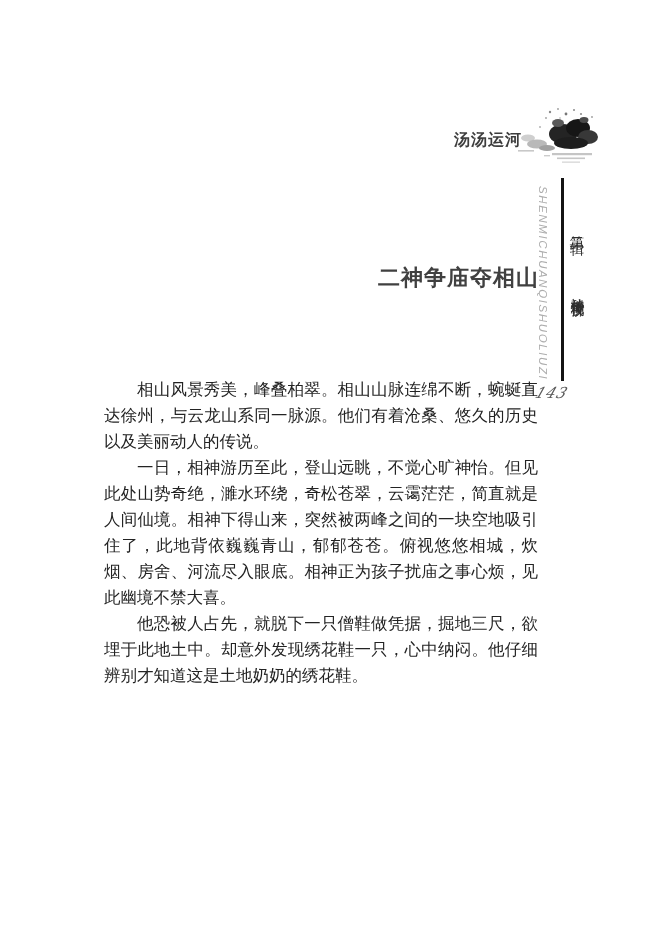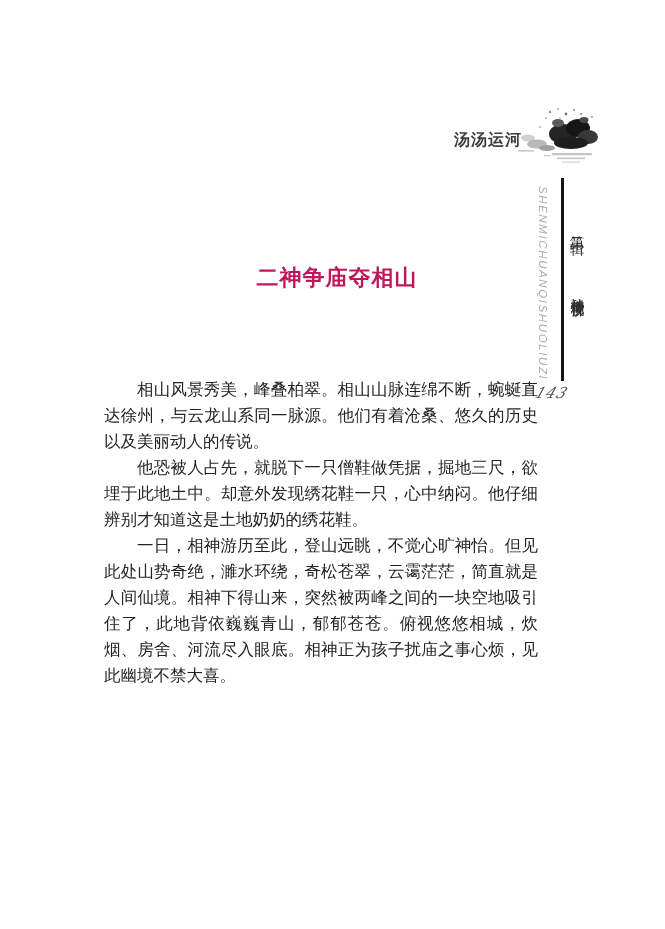--- a/index.html
+++ b/index.html
@@ -66,26 +66,26 @@
     font-style: italic;
     font-size: 15px;
     color: #5a5a5a;
     transform: skewX(-20deg);
     letter-spacing: 1px;
   }
 
   
   .article-title {
     position: absolute;
-    left: 122px; top: 263px;
+    left: 109px; top: 263px;
     width: 430px;
-    text-align: center;
+    text-align: right;
     font-size: 22px;
     font-weight: bold;
-    color: #be185d;
+    color: #404040;
     letter-spacing: 1px;
   }
   .article-body {
     position: absolute;
     left: 104px; top: 377px;
     width: 434px;
     font-size: 16.5px;
     line-height: 26px;
     color: #232323;
     text-align: justify;
@@ -135,17 +135,17 @@
 
   <div class="cjk-vertical section-label">第二辑</div>
   <div class="cjk-vertical section-title">神秘传奇说柳孜</div>
 
   <div class="page-number">143</div>
 
   <h1 class="article-title">二神争庙夺相山</h1>
 
   <div class="article-body">
     <p>相山风景秀美，峰叠柏翠。相山山脉连绵不断，蜿蜒直达徐州，与云龙山系同一脉源。他们有着沧桑、悠久的历史以及美丽动人的传说。</p>
+    <p>一日，相神游历至此，登山远眺，不觉心旷神怡。但见此处山势奇绝，濉水环绕，奇松苍翠，云霭茫茫，简直就是人间仙境。相神下得山来，突然被两峰之间的一块空地吸引住了，此地背依巍巍青山，郁郁苍苍。俯视悠悠相城，炊烟、房舍、河流尽入眼底。相神正为孩子扰庙之事心烦，见此幽境不禁大喜。</p>
     <p>他恐被人占先，就脱下一只僧鞋做凭据，掘地三尺，欲埋于此地土中。却意外发现绣花鞋一只，心中纳闷。他仔细辨别才知道这是土地奶奶的绣花鞋。</p>
-    <p>一日，相神游历至此，登山远眺，不觉心旷神怡。但见此处山势奇绝，濉水环绕，奇松苍翠，云霭茫茫，简直就是人间仙境。相神下得山来，突然被两峰之间的一块空地吸引住了，此地背依巍巍青山，郁郁苍苍。俯视悠悠相城，炊烟、房舍、河流尽入眼底。相神正为孩子扰庙之事心烦，见此幽境不禁大喜。</p>
   </div>
 
 </div>
 
 </body></html>

